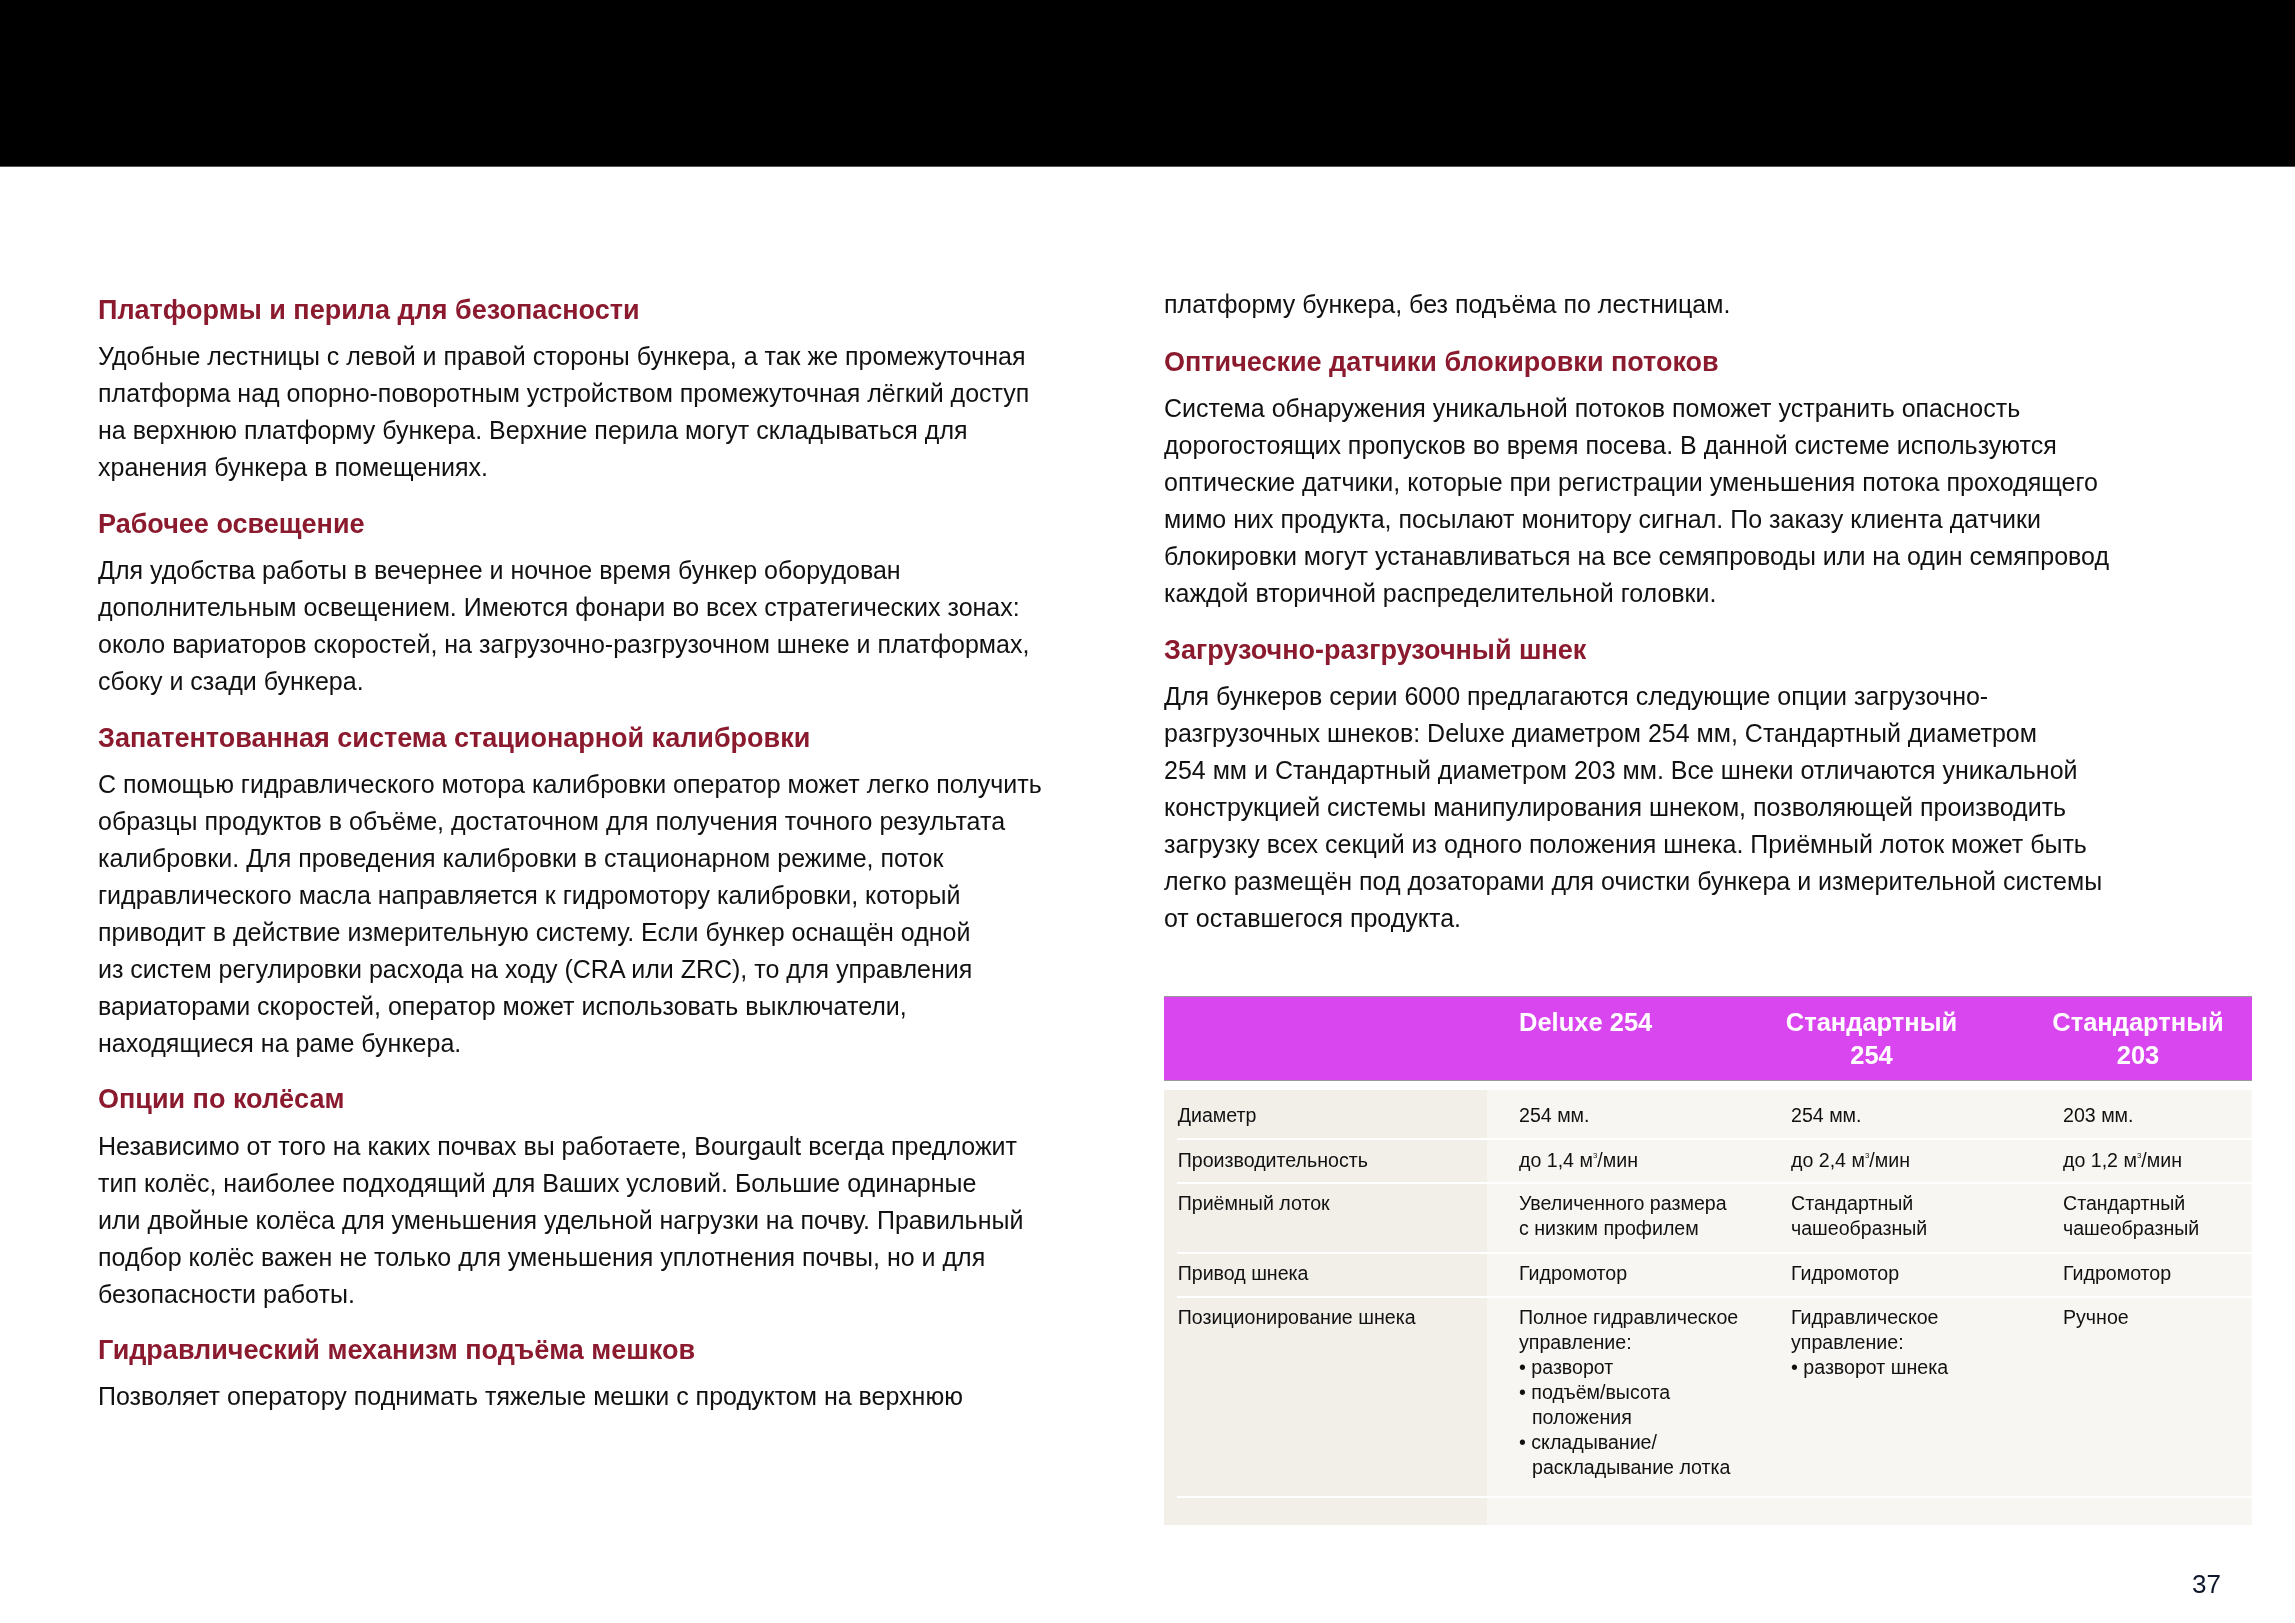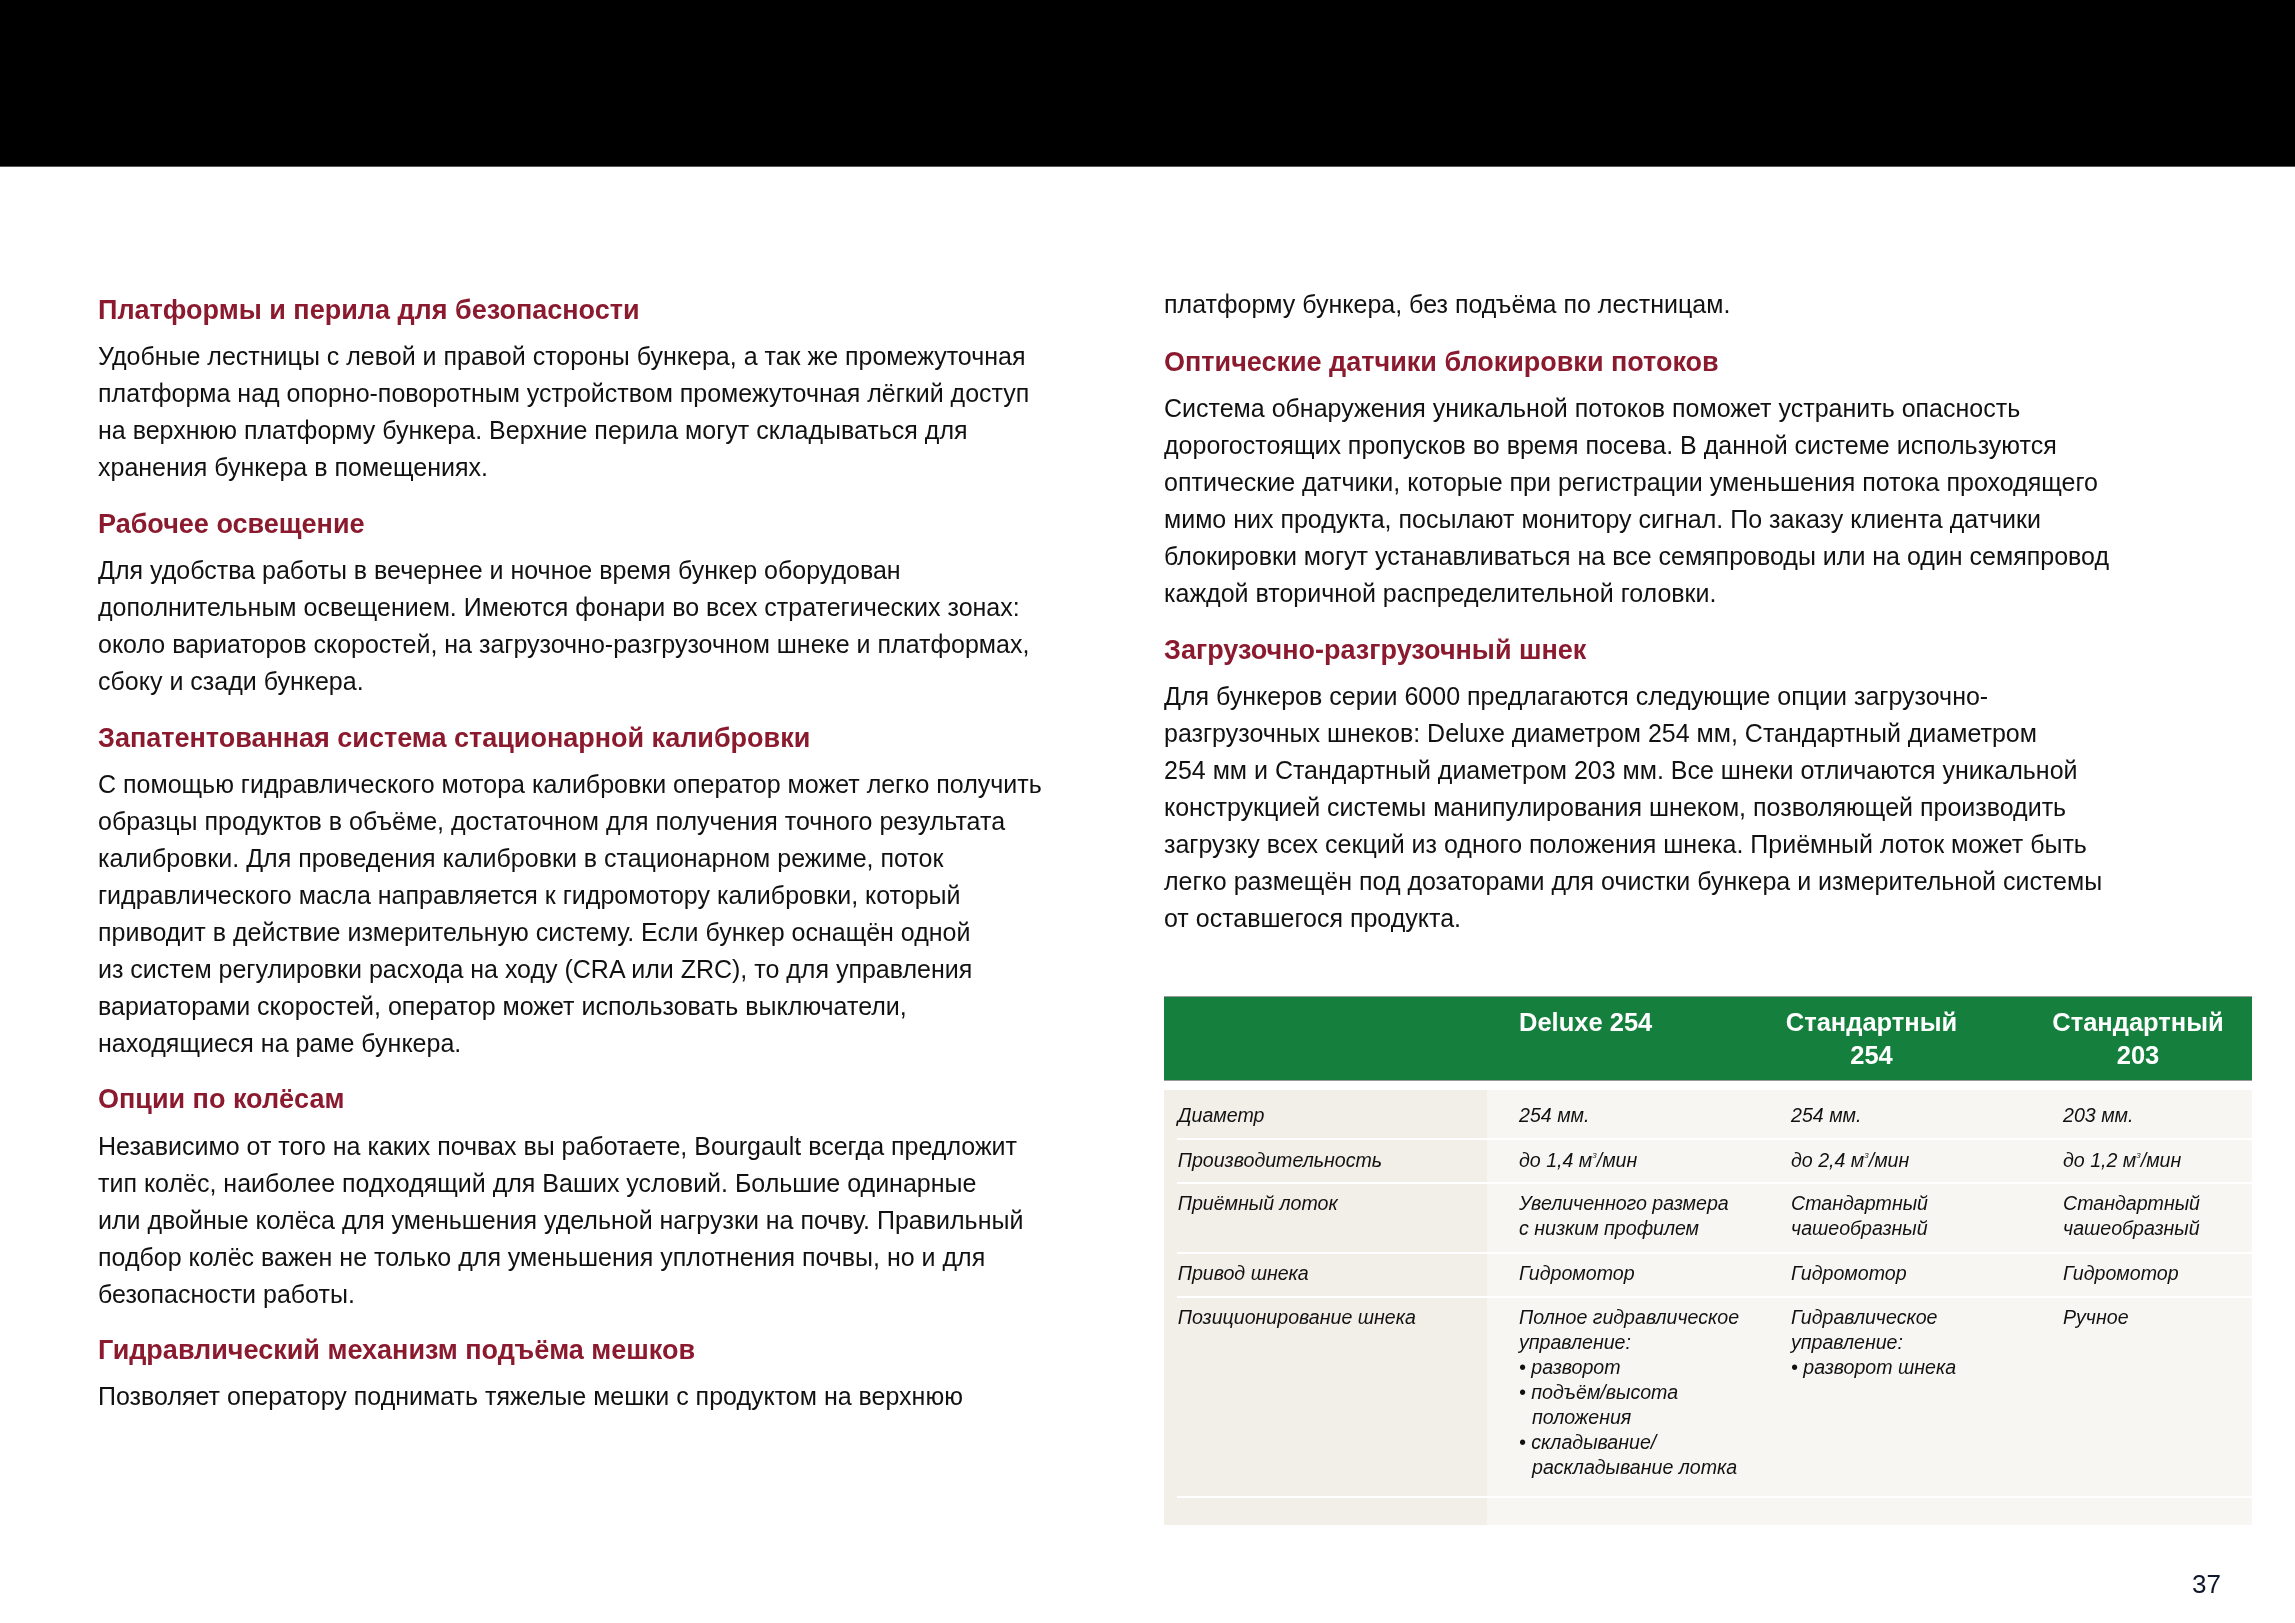--- a/index.html
+++ b/index.html
@@ -11,26 +11,26 @@
   .top-band { position: absolute; left: 0; top: 0; width: 2295px; height: 166px; background: #000000; border-bottom: 0.7px solid #555; }
   .col { position: absolute; }
   .col-left { left: 98px; top: 292px; width: 1047px; }
   .col-right { left: 1164px; top: 286px; width: 1099px; }
   .h { color: #8B1A2E; font-weight: bold; font-size: 27px; line-height: 37px; margin: 0 0 9.2px 0; white-space: nowrap; }
   .p { font-size: 25px; line-height: 37px; margin: 0 0 19.6px 0; }
   .p .ln { display: block; white-space: nowrap; }
   .p.last { margin-bottom: 0; }
 
   .spec-table { position: absolute; left: 1164px; top: 996px; width: 1088px; }
-  .thead { height: 83px; background: #15803d; border-top: 1.3px solid #9a9a9a; border-bottom: 1.3px solid #9a9a9a; position: relative; }
+  .thead { height: 83px; background: #d946ef; border-top: 1.3px solid #9a9a9a; border-bottom: 1.3px solid #9a9a9a; position: relative; }
   .th { position: absolute; top: 9.2px; color: #ffffff; font-weight: bold; font-size: 25.5px; line-height: 33px; }
   .th.c2 { left: 355px; text-align: left; }
   .th.c3 { left: 603px; width: 209px; text-align: center; }
   .th.c4 { left: 866px; width: 216px; text-align: center; }
-  .tbody { position: relative; margin-top: 8.5px; height: 435px; font-style: italic; }
+  .tbody { position: relative; margin-top: 8.5px; height: 435px; }
   .bgcol { position: absolute; top: 0; bottom: 0; }
   .bg1 { left: 0; width: 323px; background: #F2EFE9; }
   .bg2 { left: 323px; width: 280px; background: #F7F6F3; }
   .bg3 { left: 603px; width: 285px; background: #F7F6F3; }
   .bg4 { left: 887px; width: 201px; background: #F7F6F3; }
   .sep { position: absolute; left: 13px; right: 0; height: 2.6px; background: #ffffff; }
   .tr { position: absolute; left: 0; width: 1088px; }
   .td { position: absolute; top: 0; font-size: 19.6px; line-height: 25px; color: #111; }
   .td.c1 { left: 13.7px; width: 301px; }
   .td.c2 { left: 355px; width: 249px; }

